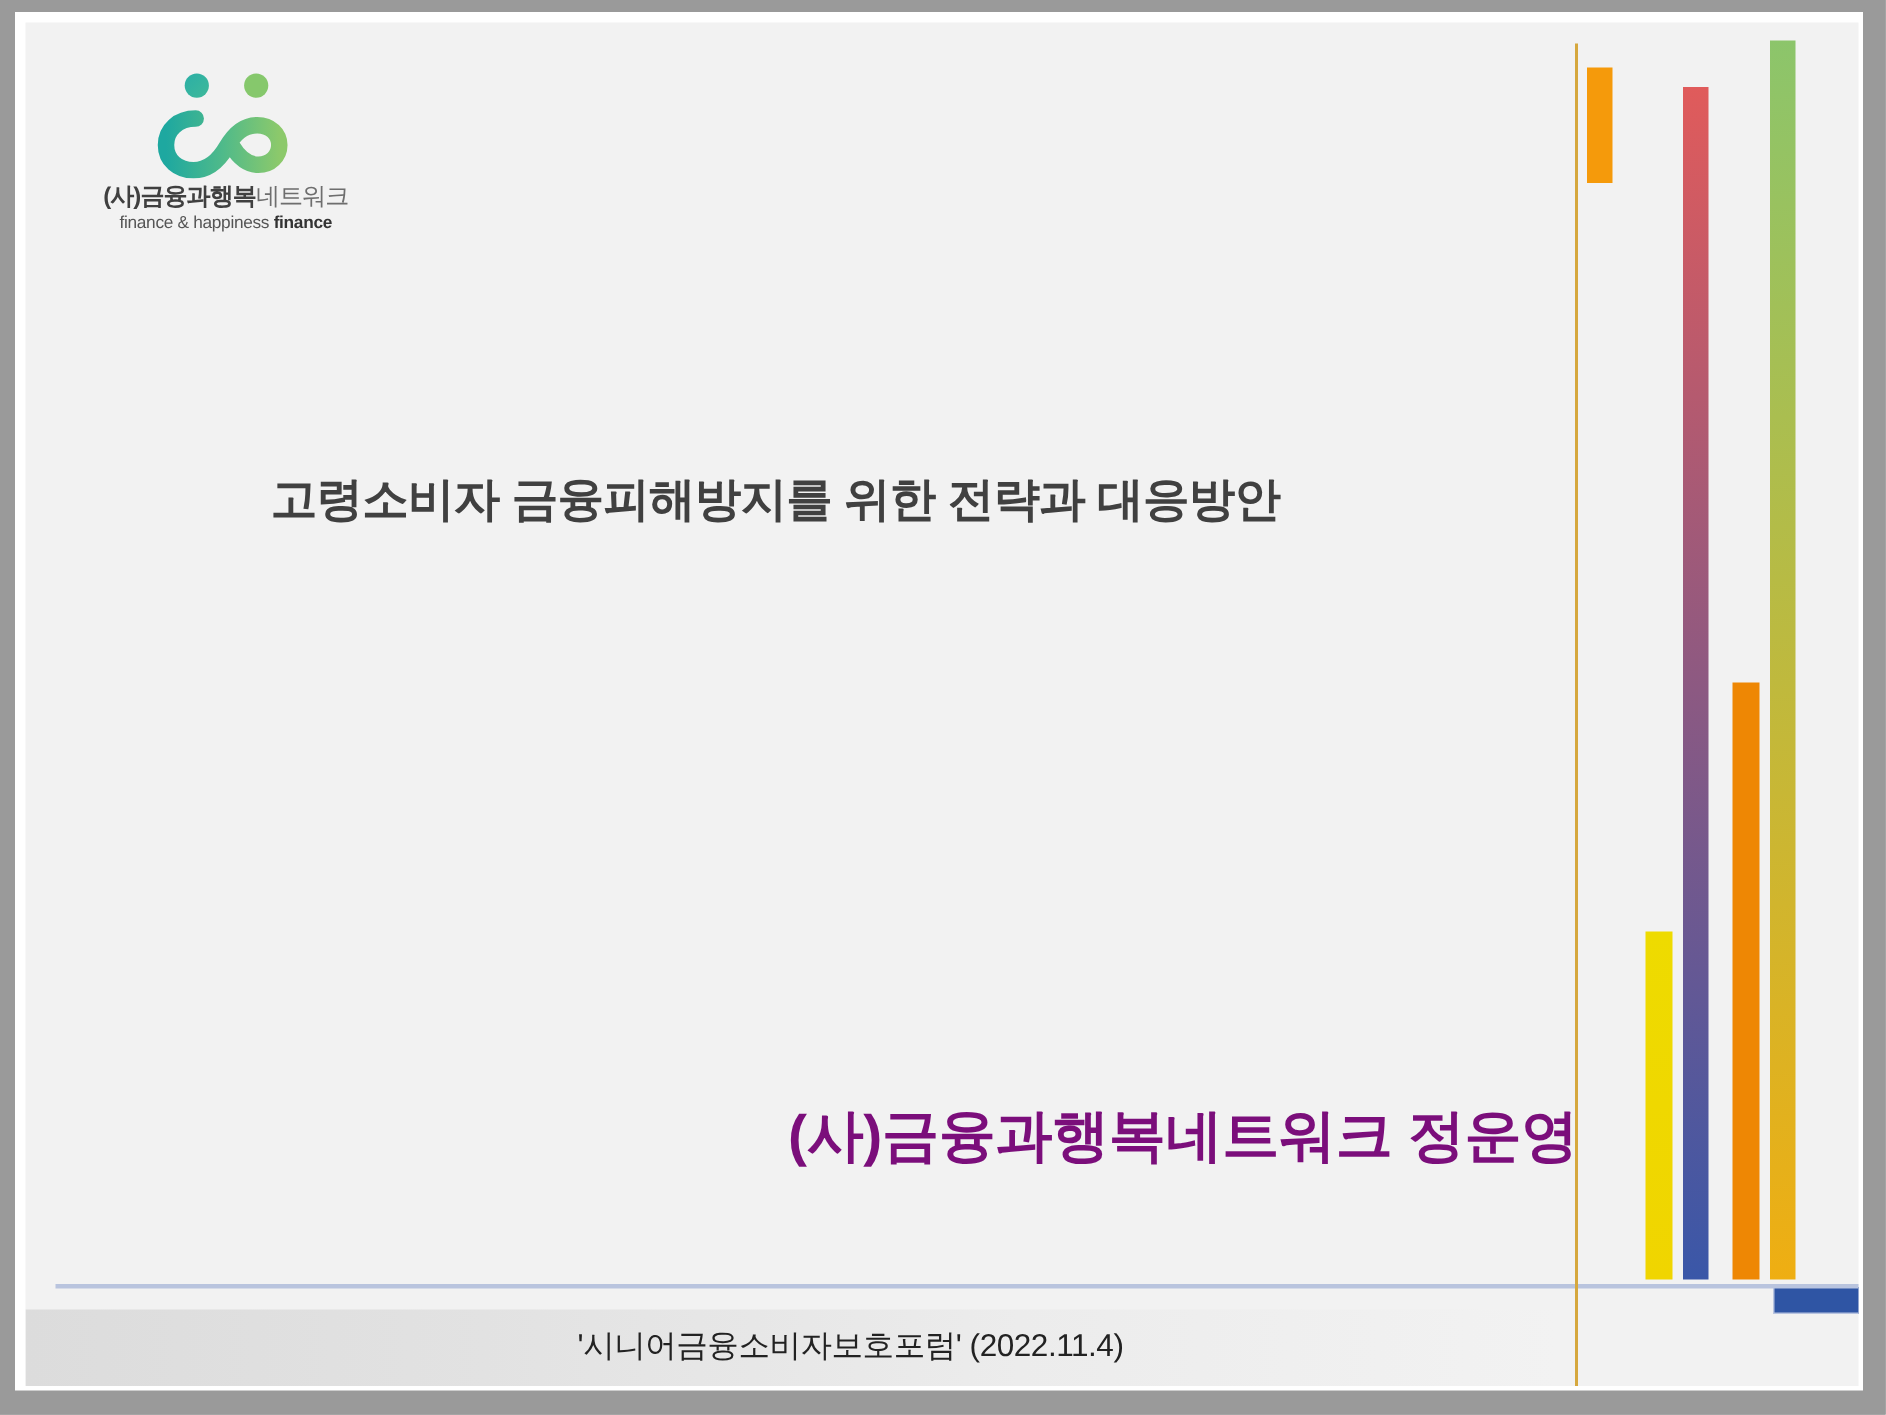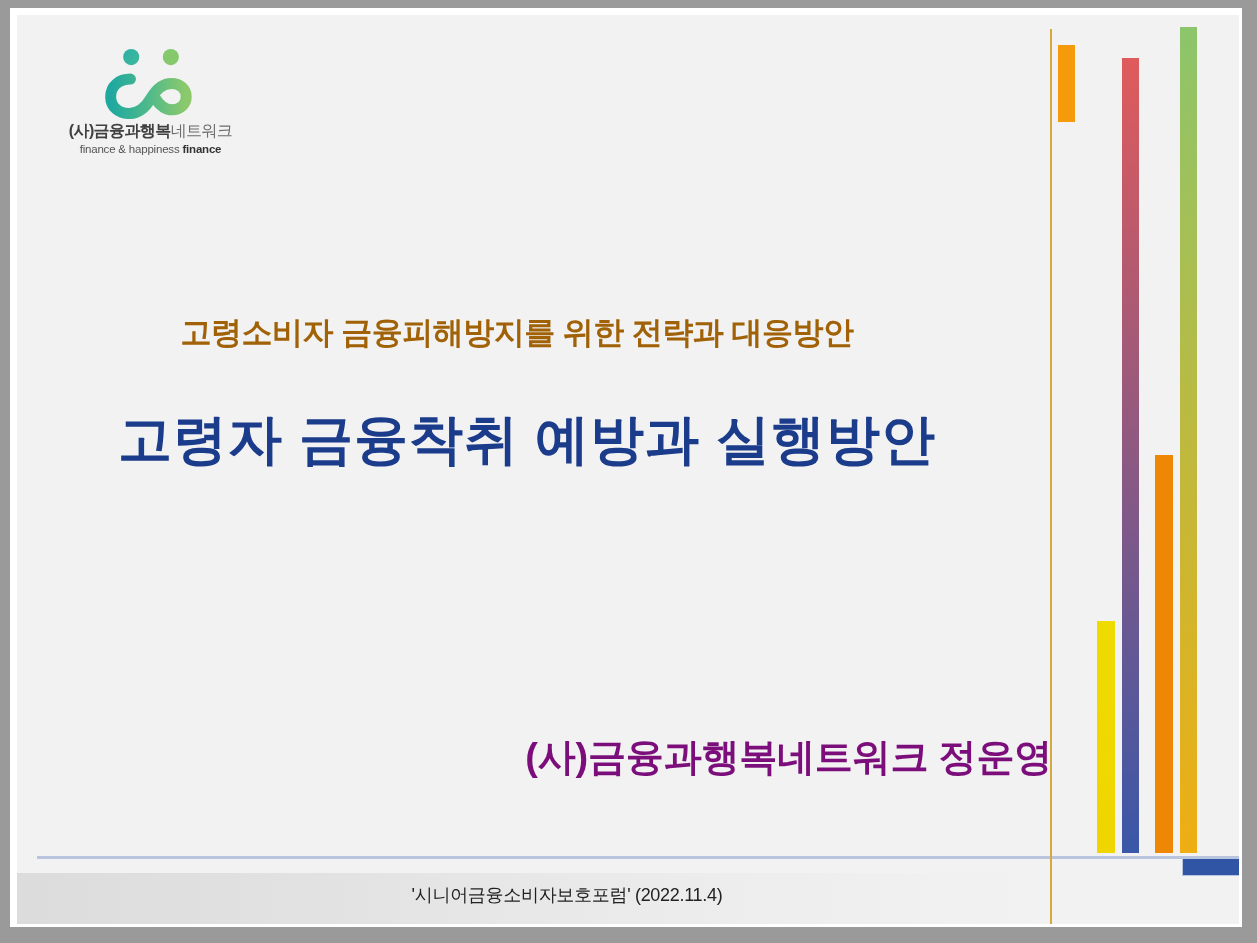--- a/index.html
+++ b/index.html
@@ -109,21 +109,21 @@
     position: absolute;
     left: 20px; top: 841px;
     width: 1203px; height: 3px;
     background: #b9c4de;
   }
   #footer-text {
     position: absolute;
     left: 0px; top: 868px;
     width: 1100px;
     text-align: center;
-    font-size: 18px;
+    font-size: 21px;
     color: #222222;
     letter-spacing: -0.3px;
     font-weight: 400;
     white-space: nowrap;
   }
 
   
   #deco-bars {
     position: absolute;
     left: 1008px; top: 0px;
@@ -172,22 +172,21 @@
                  C93,88 86,81 80,71" fill="none" stroke="url(#gradLogo)" stroke-width="15" stroke-linecap="round"></path>
       </svg>
       <div id="logo-name-ko">
         <span>(사)</span><span>금융과행복</span><span class="light">네트워크</span>
       </div>
       <div id="logo-name-en">
         <span>finance &amp; happiness </span><span class="bold">finance</span>
       </div>
     </div>
 
-    <div id="subtitle" style="color: #a16207;">고령소비자 금융피해방지를 위한 전략과 대응방안</div>
-    <div id="main-title" style="color: rgb(27, 59, 139);">고령자 금융착취 예방과 실행방안</div>
+    <div id="subtitle" style="color: #404040;">고령소비자 금융피해방지를 위한 전략과 대응방안</div>
     <div id="presenter" style="color: rgb(123, 14, 123);">(사)금융과행복네트워크 정운영</div>
 
     <div id="footer-band"></div>
     <div id="footer-rule" style="background: rgb(185, 196, 222);"></div>
     <div id="footer-text">'시니어금융소비자보호포럼' (2022.11.4)</div>
 
     <div id="deco-bars">
       <div id="deco-vline" style="left: 25px; width: 2px; background: rgb(214, 168, 62);"></div>
       <div class="bar" style="left: 33px; width: 17px; top: 30px; height: 77px; background: rgb(245, 154, 11);"></div>
       <div class="bar" style="left: 72px; width: 18px; top: 606px; height: 232px; background: linear-gradient(rgb(238, 219, 0), rgb(240, 213, 0));"></div>

